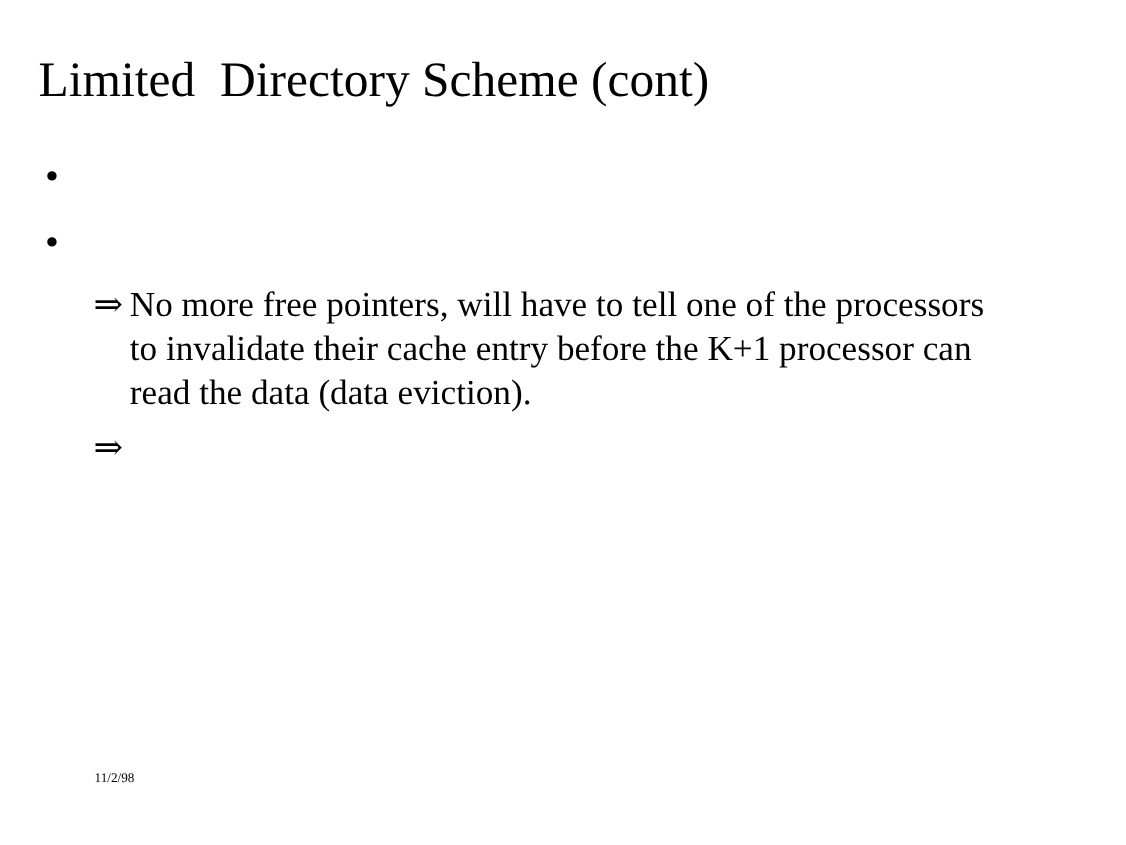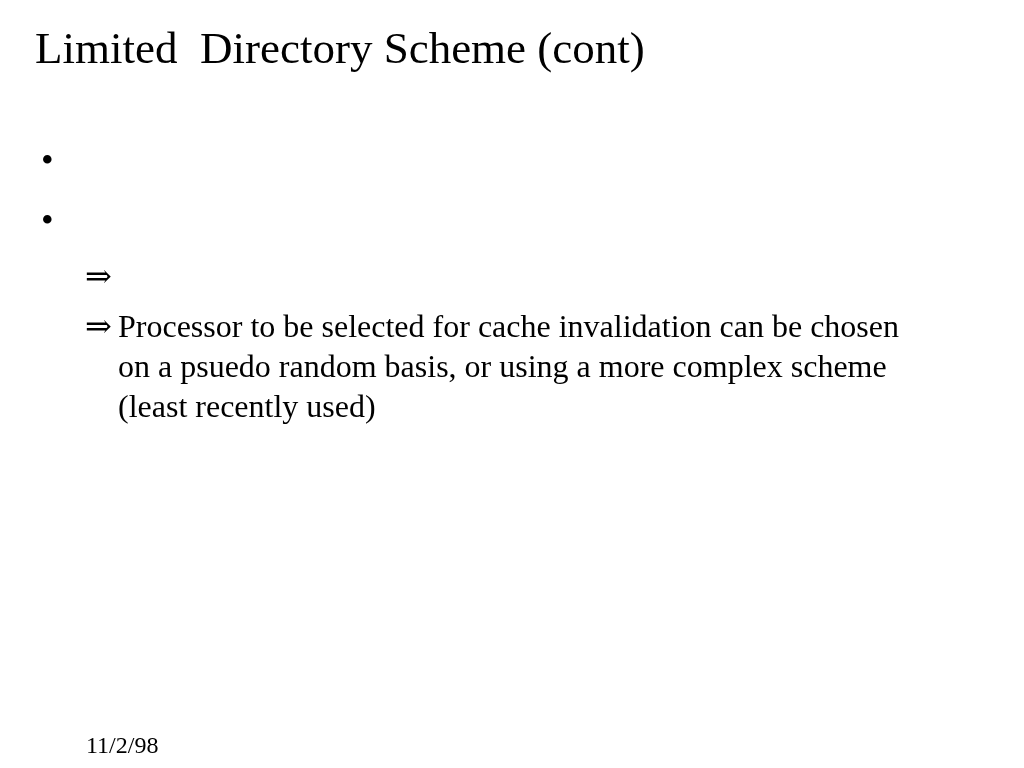--- a/index.html
+++ b/index.html
@@ -8,21 +8,21 @@
     width: 1024px;
     height: 768px;
     background: #ffffff;
     color: #000000;
     font-family: "Liberation Serif", "DejaVu Serif", serif;
     overflow: hidden;
   }
   .title {
     position: absolute;
     left: 35px;
-    top: 24px;
+    top: 48px;
     margin: 0;
     font-size: 45px;
     font-weight: 400;
     line-height: 1.1;
     white-space: pre-wrap; 
   }
   .content {
     position: absolute;
     left: 0;
     top: 136px;
@@ -41,22 +41,22 @@
     padding-left: 85px;
     font-size: 32px;
     line-height: 40px;
     margin-bottom: 10px;
   }
   .level2 .marker { width: 33px; flex: none; }
   .level2 .text  { width: 795px; flex: none; }
   .footer {
     position: absolute;
     left: 86px;
-    top: 732px;
-    font-size: 24px;
+    top: 701px;
+    font-size: 12px;
     line-height: 1.15;
   }
 </style>
 </head>
 <body>
 
 <div class="slide">
 
   <h1 class="title">Limited  Directory Scheme (cont)</h1>
 
@@ -65,24 +65,24 @@
     <div class="bullet level1">
       <span class="marker">•</span>
     </div>
 
     <div class="bullet level1">
       <span class="marker">•</span>
     </div>
 
     <div class="bullet level2">
       <span class="marker">⇒</span>
+      <div class="text">No more free pointers, will have to tell one of the processors to invalidate their cache entry before the K+1 processor can read the data (data eviction).</div>
     </div>
 
     <div class="bullet level2">
       <span class="marker">⇒</span>
-      <div class="text">Processor to be selected for cache invalidation can be chosen on a psuedo random basis, or using a more complex scheme (least recently used)</div>
     </div>
 
   </div>
 
   <div class="footer">11/2/98</div>
 
 </div>
 
 </body></html>

